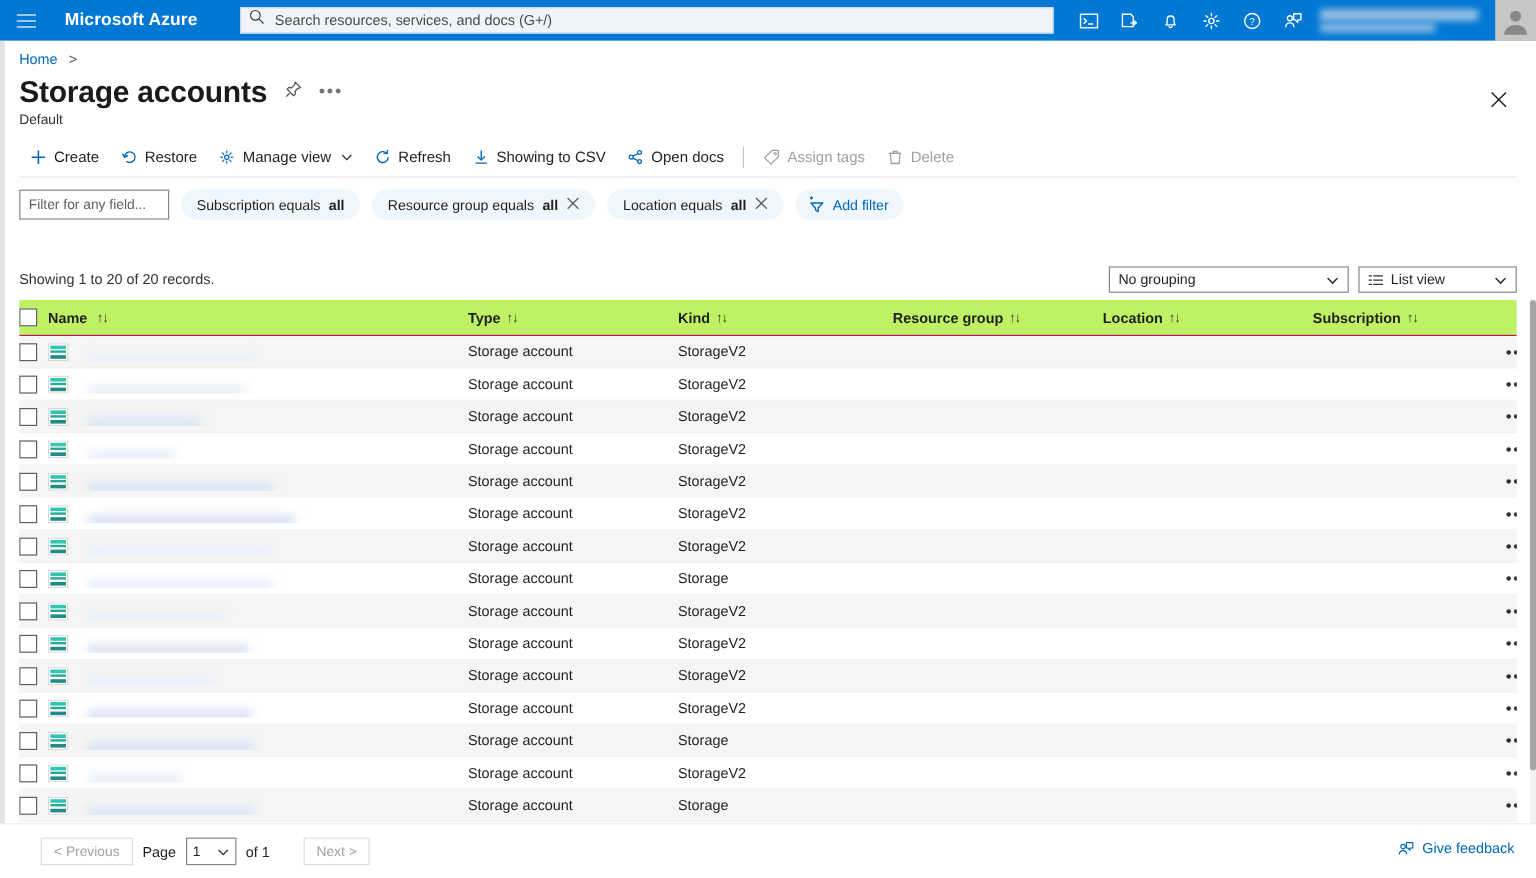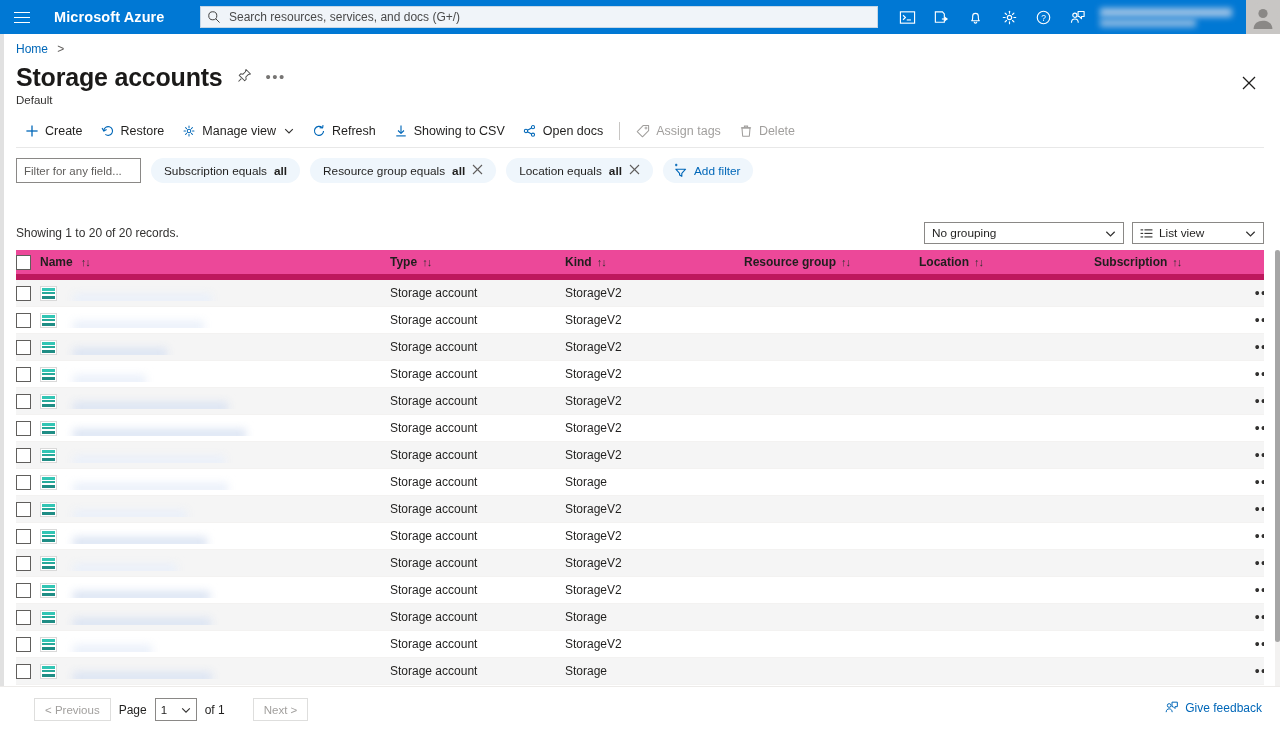--- a/index.html
+++ b/index.html
@@ -38,21 +38,21 @@
   .brand {
     color: #ffffff; font-size: 14.5px; font-weight: 600;
     letter-spacing: 0.1px; margin-left: 10px; white-space: nowrap;
     cursor: pointer;
   }
 
   .searchwrap {
     position: absolute; left: 200px; top: 6px;
     width: 678px; height: 22px;
     background: #f0f4f9; border: 1px solid #c7d7e6;
-    display: flex; align-items: center; padding: 0 6px;
+    display: flex; padding: 0 6px;
   }
   .search-ico { width: 14px; height: 14px; margin-right: 6px; flex: none; }
   .searchwrap input {
     border: none; outline: none; background: transparent;
     font-family: "Liberation Sans", sans-serif; font-size: 12px;
     color: #323130; width: 100%;
   }
   .searchwrap input::placeholder { color: #4a4a4a; opacity: 1; }
 
   .topicons {
@@ -183,21 +183,21 @@
   .selbox.listview { width: 132px; }
   .selbox .lbl { display:flex; align-items:center; gap:6px; }
 
   
   .tablewrap {
     position: absolute; left: 16px; top: 216px;
     width: 1248px; height: 466px; overflow: hidden;
   }
   .thead {
     display: flex; align-items: center; height: 30px;
-    border-bottom: 6px solid #be185d; background: #ec4899;
+    border-bottom: 1px solid #be185d; background: #bef264;
   }
   .th {
     font-size: 12px; font-weight: 600; color: #201f1e;
     display: flex; align-items: center; gap: 5px;
     cursor: pointer; white-space: nowrap;
   }
   .sortico { color: #323130; font-size: 11px; letter-spacing: -1px; }
 
   .cb {
     width: 15px; height: 15px; border: 1px solid #605e5c;
@@ -272,21 +272,21 @@
     margin-left: 20px;
   }
   .pgbtn.disabled { color: #a19f9d; border-color: #dededd; cursor: default; }
   .pgsel {
     height: 23px; width: 42px; border: 1px solid #8a8886; background: #fff;
     display: flex; align-items: center; justify-content: space-between;
     padding: 0 5px; font-size: 11.5px; cursor: pointer;
   }
   .feedback {
     position: absolute; right: 18px; top: 13px;
-    display: flex; align-items: center; gap: 6px;
+    display: flex; align-items: flex-start; gap: 6px;
     font-size: 12px; color: #0067b8; cursor: pointer;
   }
 </style>
 </head>
 <body>
 
 <div class="topbar">
   <div class="hamburger">
       <span>
         <i></i>

